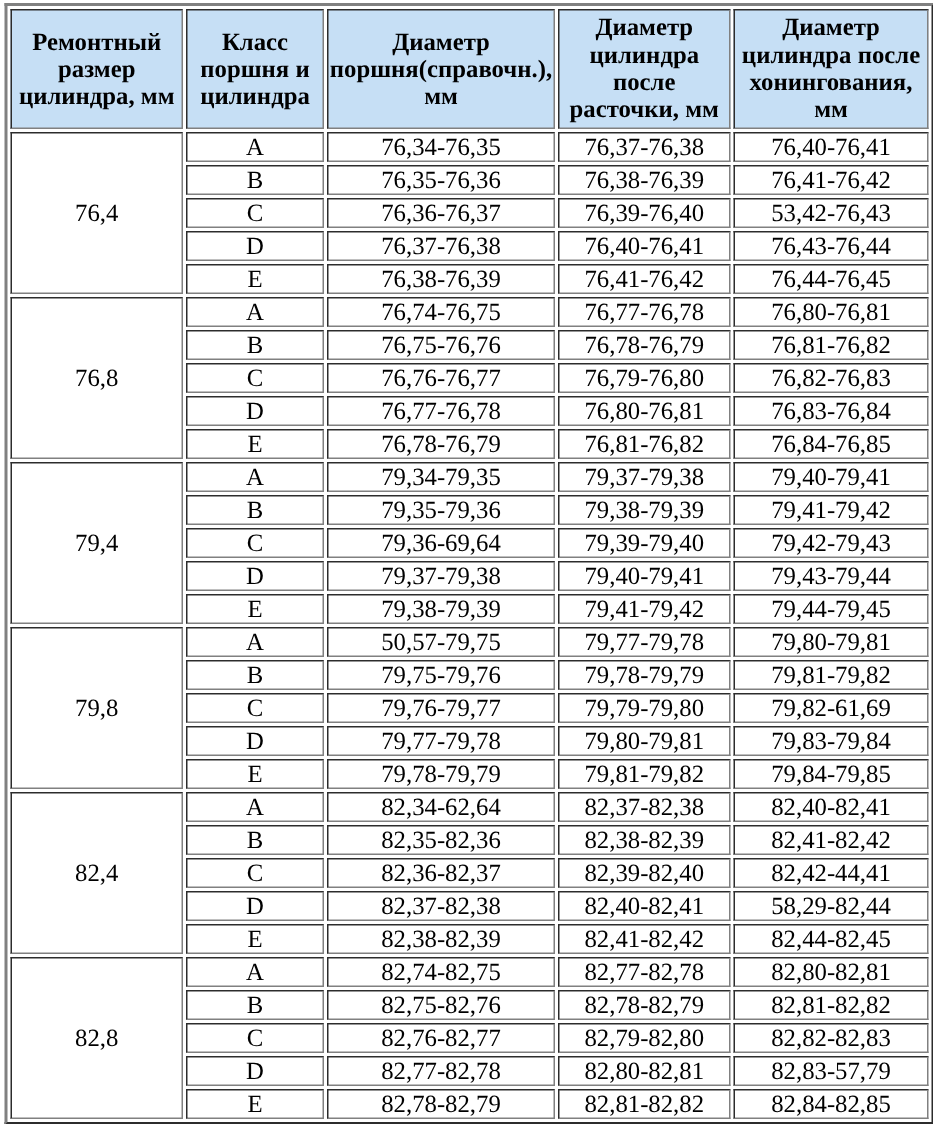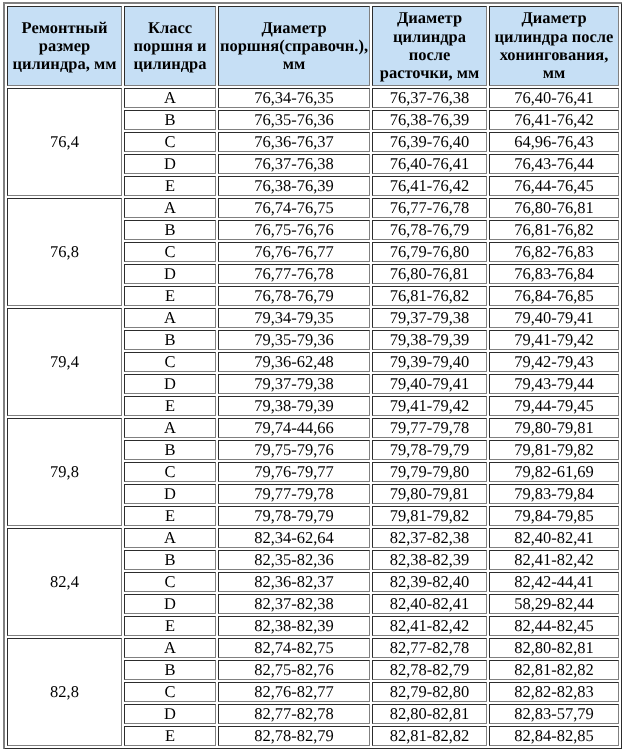--- a/index.html
+++ b/index.html
@@ -85,21 +85,21 @@
       <tr>
         <td>B</td>
         <td>76,35-76,36</td>
         <td>76,38-76,39</td>
         <td>76,41-76,42</td>
       </tr>
       <tr>
         <td>C</td>
         <td>76,36-76,37</td>
         <td>76,39-76,40</td>
-        <td>64,96-76,43</td>
+        <td>53,42-76,43</td>
       </tr>
       <tr>
         <td>D</td>
         <td>76,37-76,38</td>
         <td>76,40-76,41</td>
         <td>76,43-76,44</td>
       </tr>
       <tr>
         <td>E</td>
         <td>76,38-76,39</td>
@@ -145,40 +145,40 @@
         <td>79,40-79,41</td>
       </tr>
       <tr>
         <td>B</td>
         <td>79,35-79,36</td>
         <td>79,38-79,39</td>
         <td>79,41-79,42</td>
       </tr>
       <tr>
         <td>C</td>
-        <td>79,36-62,48</td>
+        <td>79,36-69,64</td>
         <td>79,39-79,40</td>
         <td>79,42-79,43</td>
       </tr>
       <tr>
         <td>D</td>
         <td>79,37-79,38</td>
         <td>79,40-79,41</td>
         <td>79,43-79,44</td>
       </tr>
       <tr>
         <td>E</td>
         <td>79,38-79,39</td>
         <td>79,41-79,42</td>
         <td>79,44-79,45</td>
       </tr>
       <tr>
         <td class="size" rowspan="5">79,8</td>
         <td>A</td>
-        <td>79,74-44,66</td>
+        <td>50,57-79,75</td>
         <td>79,77-79,78</td>
         <td>79,80-79,81</td>
       </tr>
       <tr>
         <td>B</td>
         <td>79,75-79,76</td>
         <td>79,78-79,79</td>
         <td>79,81-79,82</td>
       </tr>
       <tr>

